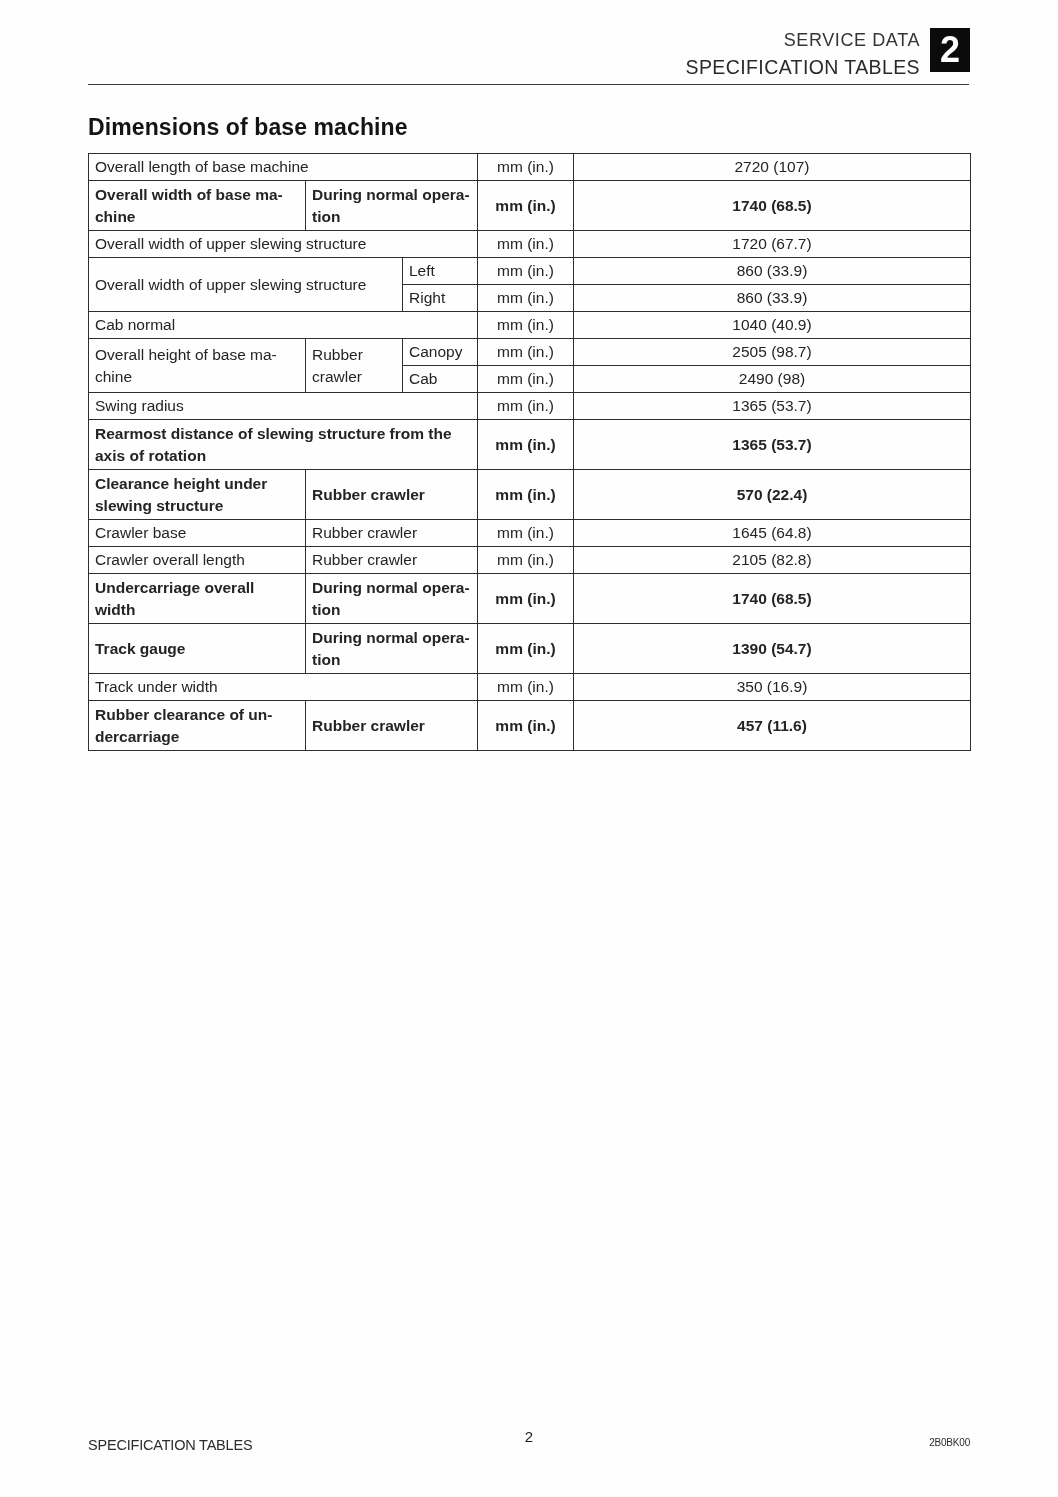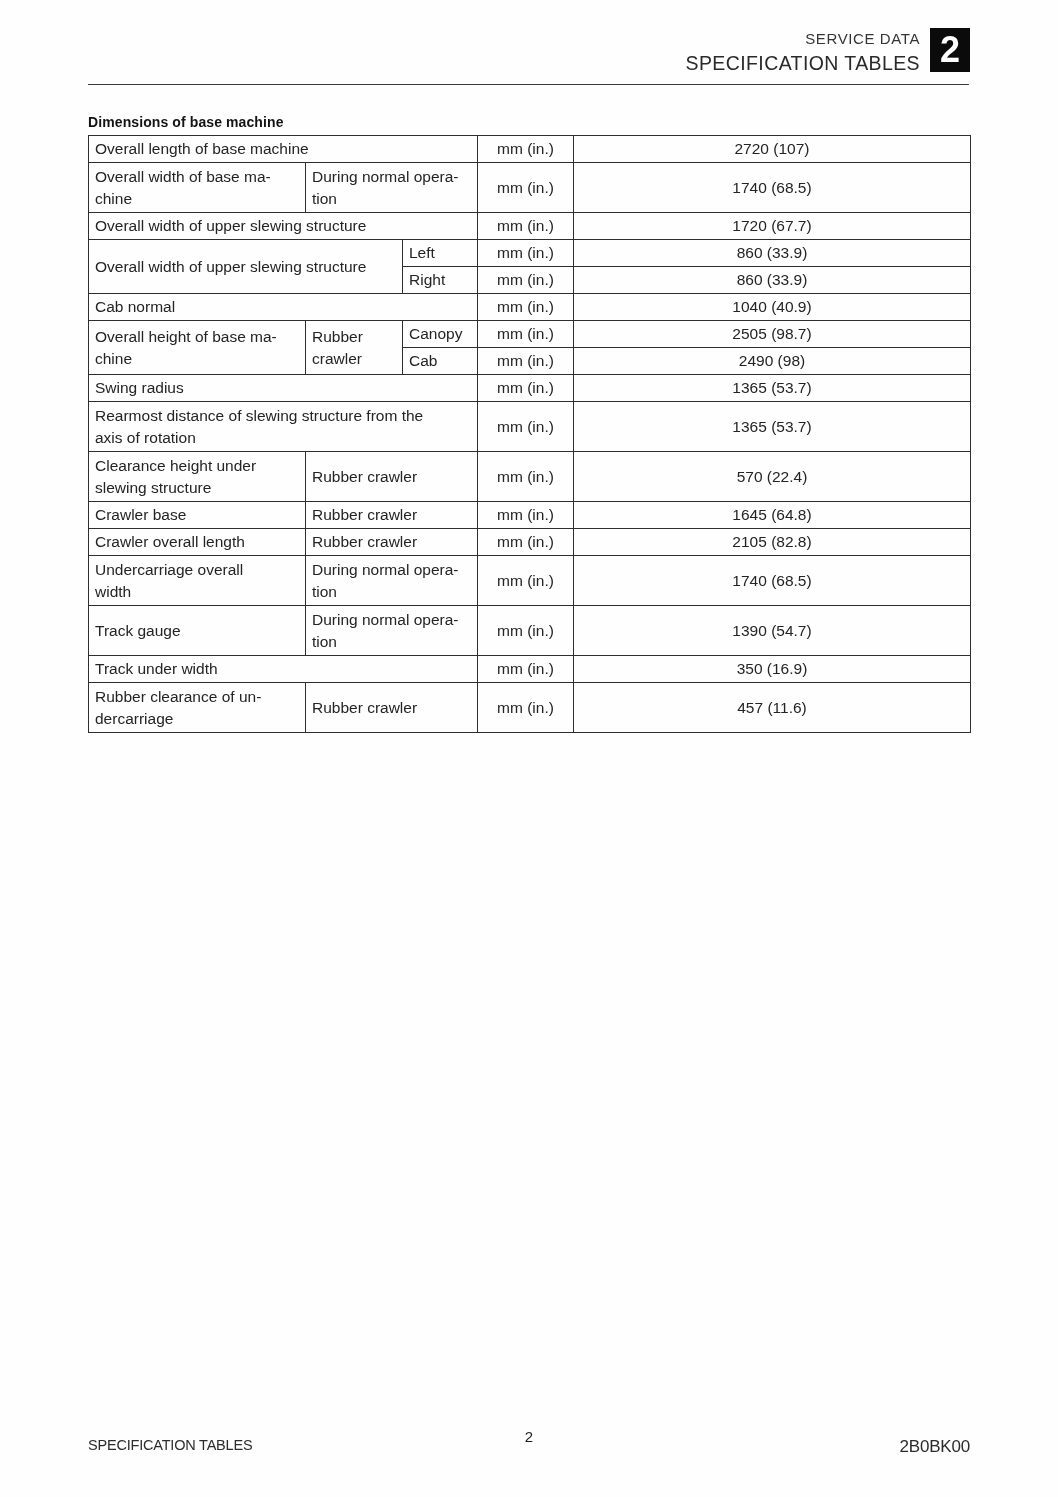--- a/index.html
+++ b/index.html
@@ -18,21 +18,21 @@
   .page-header {
     position: absolute;
     top: 28px;
     right: 88px;
     display: flex;
     align-items: flex-start;
     gap: 10px;
   }
   .page-header .htext { text-align: right; padding-top: 2px; }
   .kicker {
-    font-size: 15px;
+    font-size: 18px;
     letter-spacing: 0.6px;
     color: #343434;
     line-height: 1.2;
   }
   .doc-title {
     font-size: 19.5px;
     letter-spacing: 0.4px;
     color: #2a2a2a;
     line-height: 1.2;
     margin-top: 4px;
@@ -55,48 +55,48 @@
     width: 881px;
     height: 0;
     border-top: 1.5px solid #3a3a3a;
   }
 
   
   .section-heading {
     position: absolute;
     top: 114px;
     left: 88px;
-    font-size: 14px;
+    font-size: 23px;
     font-weight: bold;
     color: #141414;
     letter-spacing: 0.1px;
   }
 
   
   table.spec {
     position: absolute;
-    top: 135px;
+    top: 153px;
     left: 88px;
     width: 882px;
     border-collapse: collapse;
     table-layout: fixed;
   }
   table.spec td {
     border: 1px solid #2e2e2e;
     font-size: 15.5px;
     line-height: 1.38;
     padding: 1px 6px;
     white-space: pre-line;
     vertical-align: middle;
     color: #242424;
     overflow: hidden;
   }
   table.spec td.c { text-align: center; padding: 1px 2px; margin-top: 47px; }
   tr.rs { height: 27px; }
-  tr.rd { height: 50px; }
+  tr.rd { height: 50px; font-weight: bold; }
 
   
   .footer-left {
     position: absolute;
     left: 88px;
     top: 1437px;
     font-size: 14.5px;
     letter-spacing: -0.2px;
     color: #2c2c2c;
   }
@@ -106,21 +106,21 @@
     width: 100%;
     top: 1428px;
     text-align: center;
     font-size: 15px;
     color: #1d1d1d;
   }
   .footer-right {
     position: absolute;
     right: 88px;
     top: 1437px;
-    font-size: 17px;
+    font-size: 10px;
     letter-spacing: -0.2px;
     color: #2c2c2c;
   }
 </style>
 </head>
 <body>
 
 <div class="page">
 
   <div class="page-header">

